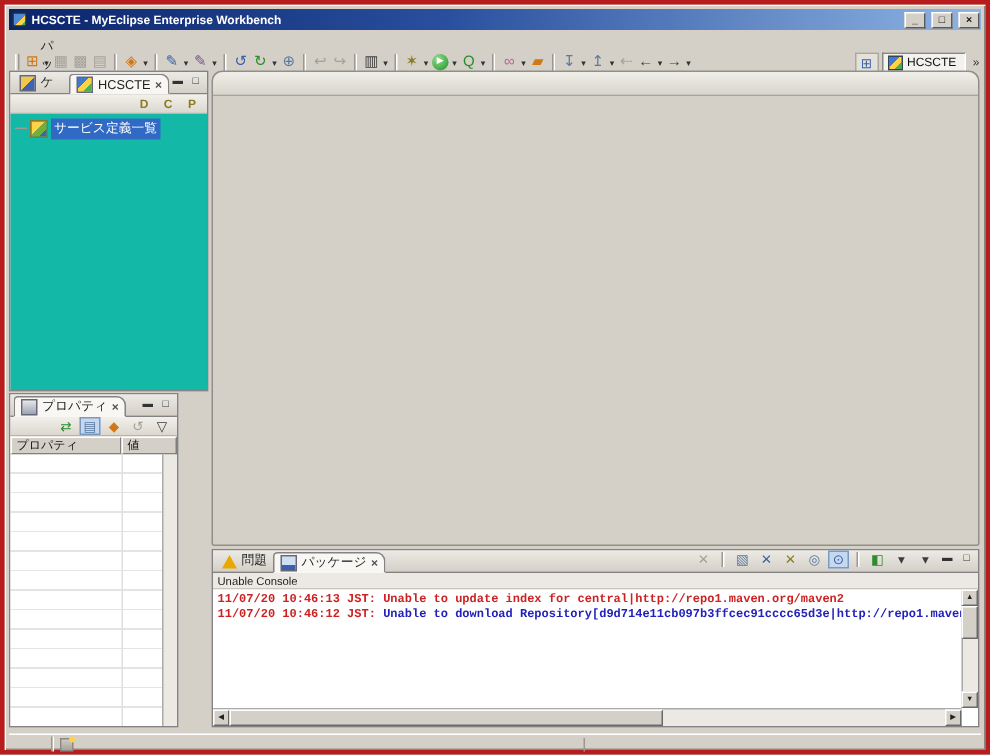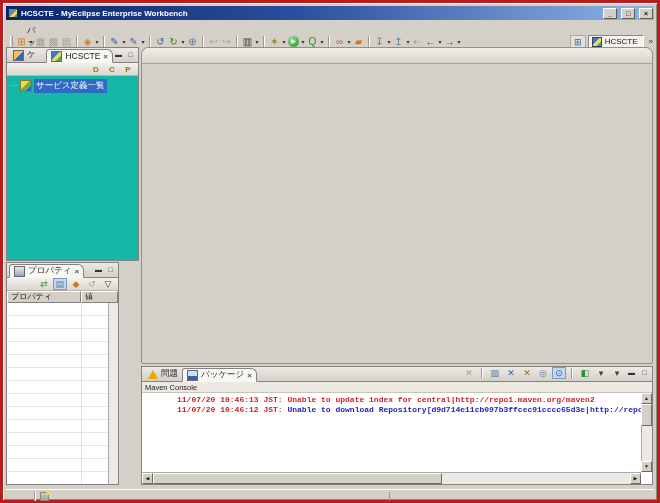--- a/index.html
+++ b/index.html
@@ -107,21 +107,21 @@
                      background:linear-gradient(#f0eee8,#d8d5cd); }
 
   
   #consoleview { left:138px; top:363px; right:4px; height:119px; }
   .console-label { position:absolute; left:0; right:0; top:15px; height:11px;
                    background:#ece9e2; border-bottom:1px solid #c8c4ba;
                    font-size:7.5px; color:#222; padding:1px 0 0 3px; }
   .console-out { position:absolute; left:0; right:11px; top:26px; bottom:12px; background:#fff;
                  overflow:hidden; padding:2px 0 0 3px;
                  font:bold 8px "Liberation Mono","DejaVu Sans Mono",monospace; }
-  .cline { white-space:pre; line-height:10px;margin-left:32px; }
+  .cline { white-space:pre; line-height:10px; }
   .vscroll { position:absolute; right:0; top:26px; bottom:12px; width:11px; background:#ece9e5;
              border-left:1px solid #aaa; }
   .hscroll { position:absolute; left:0; right:11px; bottom:0; height:12px; background:#ece9e5;
              border-top:1px solid #aaa; }
   .sb-btn { position:absolute; width:11px; height:11px; background:#d4d0c8;
             border:1px solid; border-color:#fff #6a6a6a #6a6a6a #fff;
             font-size:5px; line-height:9px; text-align:center; color:#222; }
   .sb-thumb { position:absolute; background:#d4d0c8; border:1px solid; border-color:#fff #6a6a6a #6a6a6a #fff; }
 
   
@@ -298,21 +298,21 @@
         <span class="vtbi c-steel">◎</span>
         <span class="vtbi pressed c-blue">⊙</span>
         <span class="tsep" style="height:10px"></span>
         <span class="vtbi c-green">◧</span>
         <span class="vtbi c-dark">▾</span>
         <span class="vtbi c-dark">▾</span>
         <span class="sysbtn">▬</span>
         <span class="sysbtn">□</span>
       </span>
     </div>
-    <div class="console-label">Maven Console</div>
+    <div class="console-label">Unable Console</div>
     <div class="console-out">
       <div class="cline"><span style="color: rgb(204, 34, 34);">11/07/20 10:46:13 JST:</span><span style="color: rgb(204, 34, 34);"> Unable to update index for central|http://repo1.maven.org/maven2</span></div>
       <div class="cline"><span style="color: rgb(204, 34, 34);">11/07/20 10:46:12 JST:</span><span style="color: rgb(34, 34, 187);"> Unable to download Repository[d9d714e11cb097b3ffcec91cccc65d3e|http://repo1.maven.org/maven2/.i</span></div>
     </div>
     <div class="vscroll">
       <span class="sb-btn" style="top:0;right:0;">▲</span>
       <span class="sb-thumb" style="top:11px;right:0;width:11px;height:22px;"></span>
       <span class="sb-btn" style="bottom:0;right:0;">▼</span>
     </div>
     <div class="hscroll">

